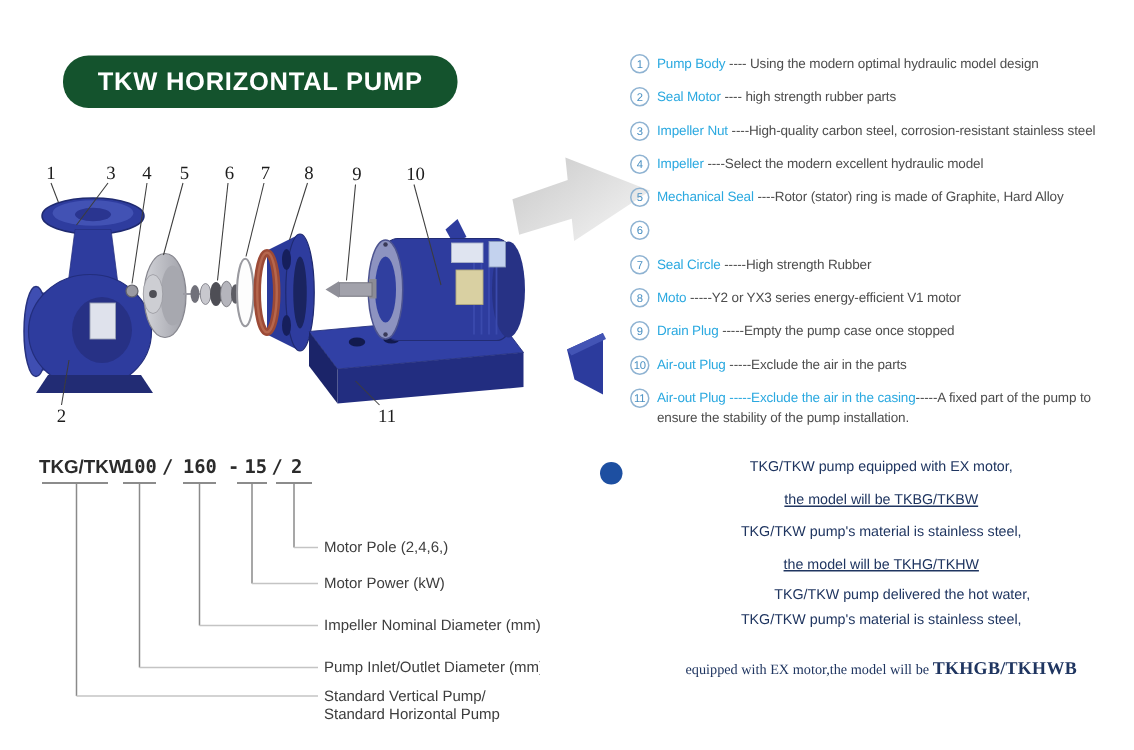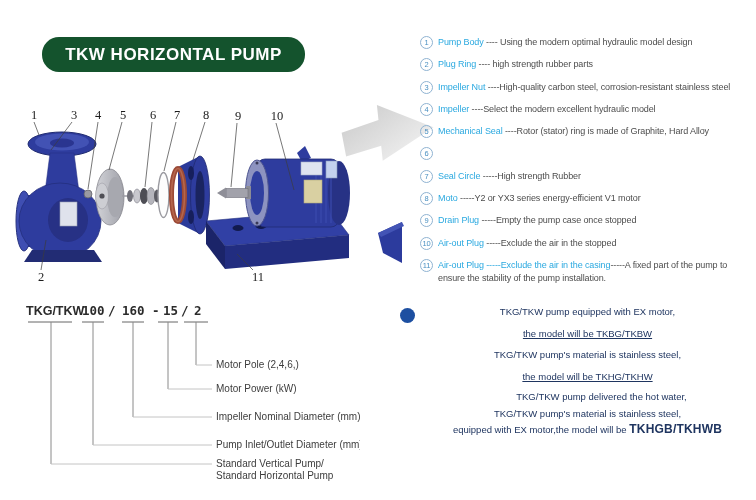--- a/index.html
+++ b/index.html
@@ -20,21 +20,21 @@
   .pname{color:#2BA9E0;}
   .pdesc{color:#4D4D4D;}
 
   
   .note-bullet{position:absolute;left:400px;top:308px;width:15px;height:15px;
                border-radius:50%;background:#1D4FA1;}
   .notes{position:absolute;left:425px;top:305px;width:325px;color:#1F3560;
          font-size:9.5px;line-height:13px;text-align:center;}
   .notes .nl{white-space:nowrap;}
   .nl.m9{margin-top:9px;text-decoration:underline;} .nl.m8{margin-top:8px;} .nl.m7{margin-top:7px;margin-left:28px;}
-  .nl.m4{margin-top:4px;} .nl.m3{margin-top:3px;}
+  .nl.m4{margin-top:4px;} .nl.m3{margin-top:19px;font-family:Liberation Serif, serif;}
   .bold-model{font-weight:bold;font-size:12px;letter-spacing:.2px;}
 
   
   .diagram-svg{position:absolute;left:10px;top:100px;}
   .arrow-svg{position:absolute;left:336px;top:92px;}
   .model-svg{position:absolute;left:20px;top:298px;}
 
   .num-label{font-family:"Liberation Serif",serif;font-size:12.5px;fill:#1c1c1c;}
   .tick{stroke:#666;stroke-width:1;}
   .vline{stroke:#8a8a8a;stroke-width:1;}
@@ -181,21 +181,21 @@
     <polygon points="6,36 44,27 44,12 98,40 44,68 44,53 8,60" fill="url(#arrowGrad)" transform="rotate(-6 52 42)"></polygon>
   </svg>
 
   <div class="parts-list">
     <div class="part-item">
       <span class="pnum">1</span>
       <span><span class="pname">Pump Body</span><span class="pdesc"> ---- Using the modern optimal hydraulic model design</span></span>
     </div>
     <div class="part-item">
       <span class="pnum">2</span>
-      <span><span class="pname">Plug Ring</span><span class="pdesc"> ---- high strength rubber parts</span></span>
+      <span><span class="pname">Seal Motor</span><span class="pdesc"> ---- high strength rubber parts</span></span>
     </div>
     <div class="part-item">
       <span class="pnum">3</span>
       <span><span class="pname">Impeller Nut</span><span class="pdesc"> ----High-quality carbon steel, corrosion-resistant stainless steel</span></span>
     </div>
     <div class="part-item">
       <span class="pnum">4</span>
       <span><span class="pname">Impeller</span><span class="pdesc"> ----Select the modern excellent hydraulic model</span></span>
     </div>
     <div class="part-item">
@@ -212,21 +212,21 @@
     <div class="part-item">
       <span class="pnum">8</span>
       <span><span class="pname">Moto</span><span class="pdesc"> -----Y2 or YX3 series energy-efficient V1 motor</span></span>
     </div>
     <div class="part-item">
       <span class="pnum">9</span>
       <span><span class="pname">Drain Plug</span><span class="pdesc"> -----Empty the pump case once stopped</span></span>
     </div>
     <div class="part-item">
       <span class="pnum">10</span>
-      <span><span class="pname">Air-out Plug</span><span class="pdesc"> -----Exclude the air in the stopped</span></span>
+      <span><span class="pname">Air-out Plug</span><span class="pdesc"> -----Exclude the air in the parts</span></span>
     </div>
     <div class="part-item">
       <span class="pnum">11</span>
       <span><span class="pname">Air-out Plug -----Exclude the air in the casing</span><span class="pdesc">-----A fixed part of the pump to ensure the stability of the pump installation.</span></span>
     </div>
   </div>
 
   <svg class="model-svg" width="340" height="190" viewBox="0 0 340 190">
     <g>
       <text class="model-brand" x="6" y="17">TKG/TKW</text>

